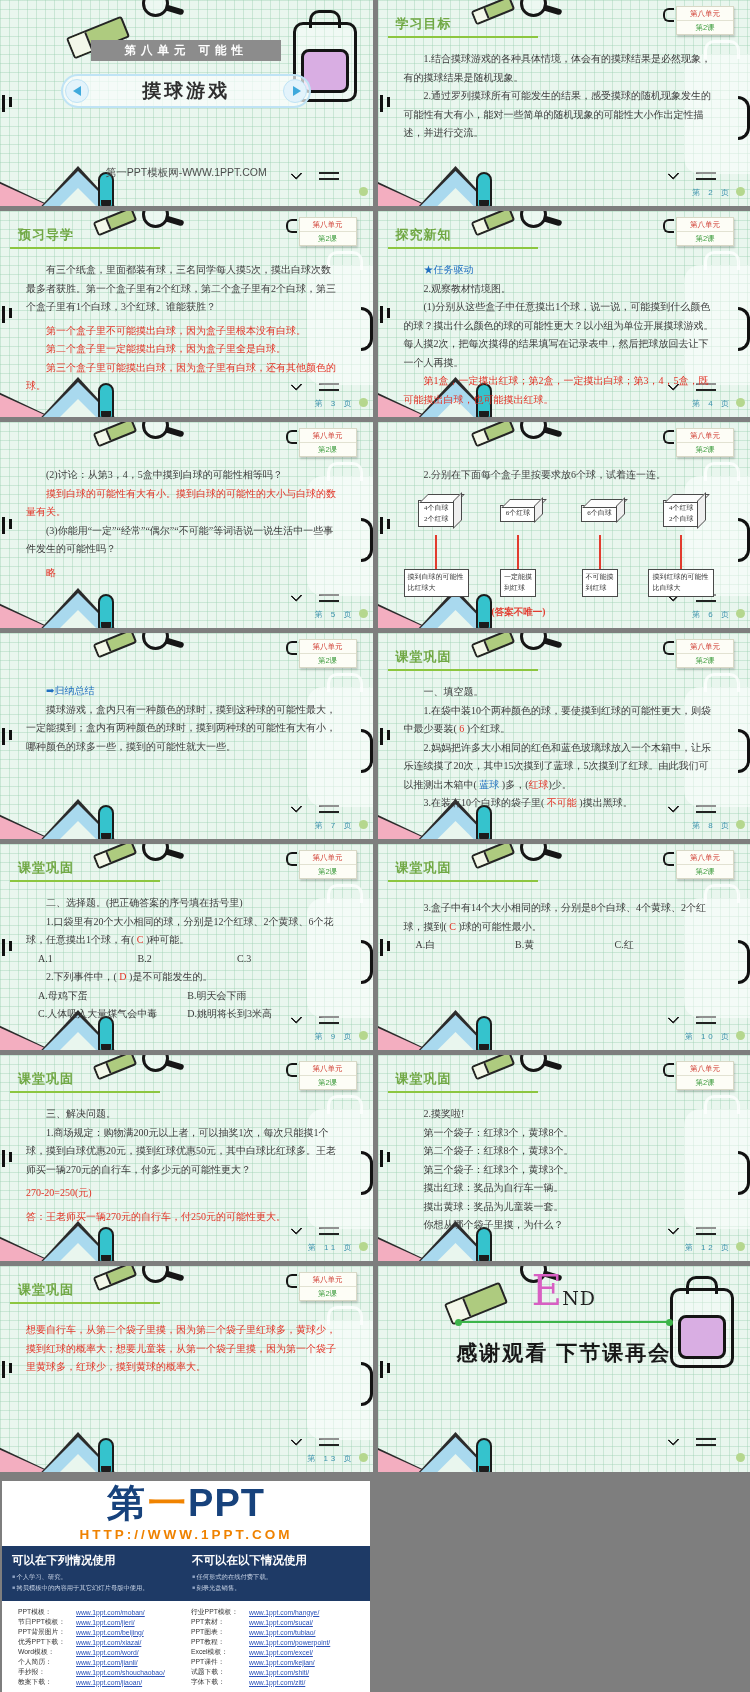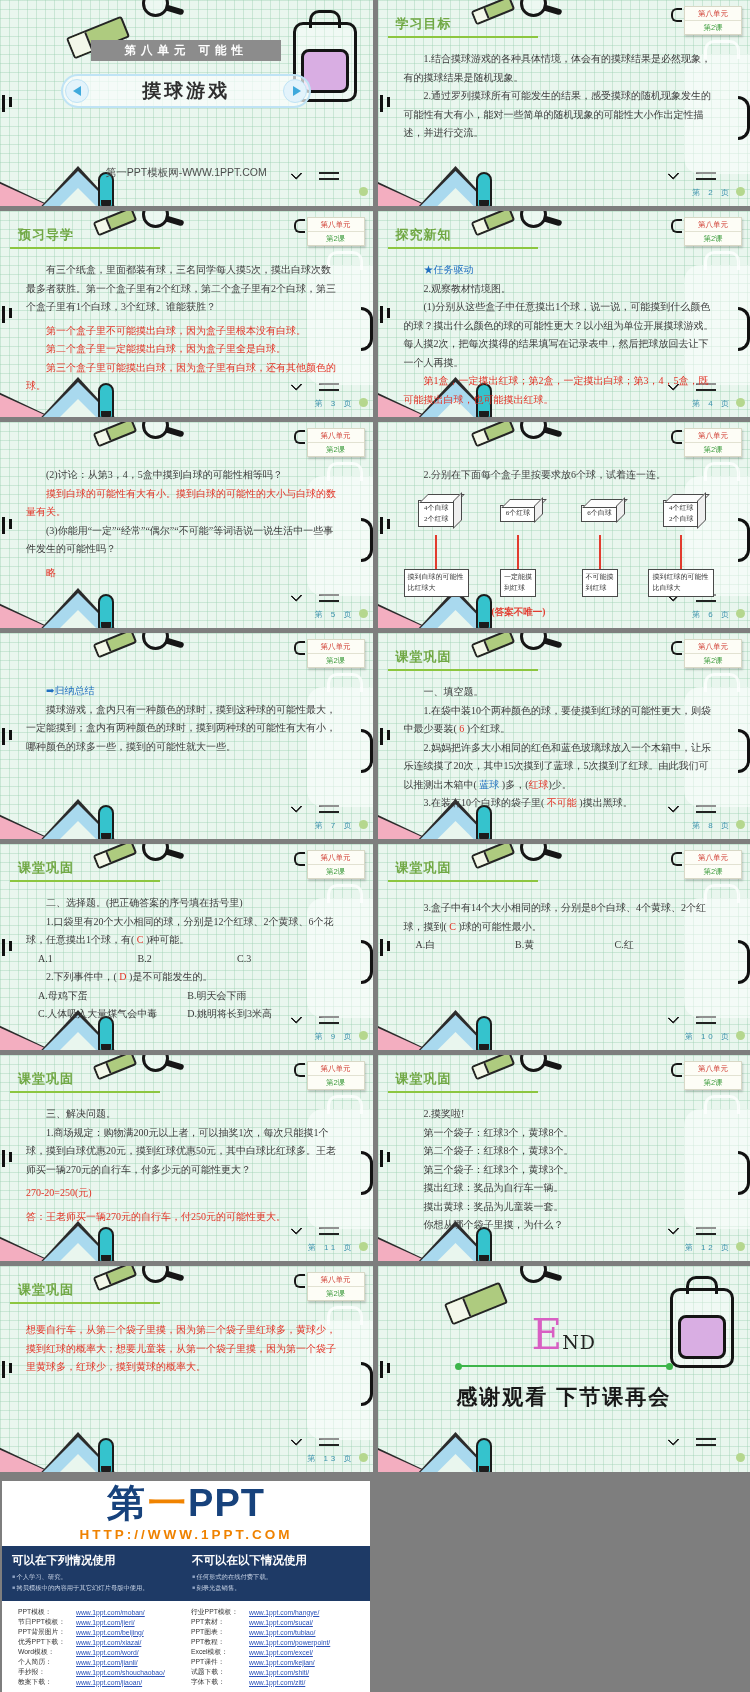--- a/index.html
+++ b/index.html
@@ -29,21 +29,21 @@
   .d-tri-blue::before{content:"";position:absolute;left:4px;bottom:3px;width:80px;height:40px;background:#a9d9ee;clip-path:polygon(50% 0,100% 100%,0 100%);}
   .d-tri-blue::after{content:"";position:absolute;left:25px;bottom:7px;width:38px;height:19px;background:#e9f6ee;clip-path:polygon(50% 0,100% 100%,0 100%);}
   .d-pen{position:absolute;left:98px;bottom:-2px;width:16px;height:36px;background:#35c3cd;border:2.5px solid #1c1c1c;border-radius:8px 8px 3px 3px;}
   .d-pen::after{content:"";position:absolute;left:1px;right:1px;bottom:-1px;height:7px;background:#1c1c1c;border-radius:0 0 3px 3px;}
   .d-ticks{position:absolute;left:2px;top:46%;width:12px;height:17px;border-left:3px solid #111;}
   .d-ticks::before{content:"";position:absolute;left:4px;top:2px;width:3px;height:10px;background:#111;}
   .d-eq{position:absolute;right:34px;bottom:26px;width:20px;height:2.5px;background:#222;box-shadow:0 -6px 0 #222;}
   .d-chev{position:absolute;right:72px;bottom:28px;width:9px;height:8px;border:2.5px solid #222;border-top:none;border-right:none;transform:rotate(-46deg);border-radius:1px;}
   .d-dot{position:absolute;right:5px;bottom:10px;width:9px;height:9px;border-radius:50%;background:#b5d78e;}
   
-  .ribbon{position:absolute;top:6px;right:8px;width:58px;background:#fdfdf6;border:1px solid #d8d8c6;box-shadow:1px 2px 2px rgba(0,0,0,.18);font-size:7.5px;text-align:center;line-height:13px;z-index:3;}
+  .ribbon{position:absolute;top:6px;right:16px;width:58px;background:#fdfdf6;border:1px solid #d8d8c6;box-shadow:1px 2px 2px rgba(0,0,0,.18);font-size:7.5px;text-align:center;line-height:13px;z-index:3;}
   .ribbon::before{content:"";position:absolute;left:-14px;top:1px;width:9px;height:10px;border:2.5px solid #151515;border-right:none;border-radius:6px 0 0 6px;}
   .r-unit{color:#d03a2f;border-bottom:1px solid #e2e2d2;}
   .r-lesson{color:#3f9d3f;}
   .sec-h{position:absolute;top:15px;left:18px;font-size:13px;font-weight:700;color:#70a844;letter-spacing:1px;z-index:3;}
   .sec-h::after{content:"";position:absolute;left:-8px;bottom:-5px;width:150px;height:2.5px;background:#8cc63f;}
   .pagenum{position:absolute;right:18px;bottom:8px;font-size:8px;color:#3d93ad;letter-spacing:3px;z-index:3;}
   
   .body{position:absolute;left:26px;right:36px;top:50px;font-size:10px;line-height:18.5px;color:#3c3c3c;z-index:2;font-family:"Liberation Serif","DejaVu Serif",serif;}
   .body.noheader{top:44px;}
   .para.ind{text-indent:2em;}
@@ -66,21 +66,21 @@
   .unit-bar{margin:40px auto 0;width:190px;height:21px;background:#8c8c8c;color:#fff;font-size:11.5px;font-weight:700;letter-spacing:5px;text-align:center;line-height:21px;position:relative;z-index:2;}
   .title-box{margin:13px auto 0;width:250px;height:34px;border:2px solid #bfe3f5;border-radius:18px;background:rgba(250,253,252,.7);display:flex;align-items:center;justify-content:center;position:relative;z-index:2;}
   .arrow{position:absolute;top:50%;transform:translateY(-50%);width:24px;height:24px;border-radius:50%;background:#e3f3fb;border:1px solid #bfe3f5;}
   .arrow.left{left:2px;} .arrow.right{right:2px;}
   .arrow::after{content:"";position:absolute;top:6px;width:0;height:0;border-top:5px solid transparent;border-bottom:5px solid transparent;}
   .arrow.left::after{left:7px;border-right:8px solid #3fa9dc;}
   .arrow.right::after{left:9px;border-left:8px solid #3fa9dc;}
   .title-text{font-size:19px;font-weight:800;color:#2f2f2f;letter-spacing:3px;}
   .credit{position:absolute;left:0;right:0;bottom:26px;text-align:center;font-size:10.5px;font-weight:400;color:#4d4d4d;z-index:2;}
   
-  .end-word{margin-top:44px;text-align:center;position:relative;z-index:2;}
+  .end-word{text-align:center;position:relative;z-index:2;}
   .end-big{font-family:"DejaVu Serif","Liberation Serif",serif;font-size:42px;color:#d85fc3;}
   .end-small{font-family:"DejaVu Serif","Liberation Serif",serif;font-size:19px;color:#222;letter-spacing:1px;}
   .end-line{margin:6px auto 0;width:210px;height:2px;background:#3cb54a;position:relative;z-index:2;}
   .end-line::before,.end-line::after{content:"";position:absolute;top:-2.5px;width:7px;height:7px;border-radius:50%;background:#3cb54a;}
   .end-line::before{left:-4px;} .end-line::after{right:-4px;}
   .farewell{margin-top:16px;text-align:center;font-size:21px;font-weight:800;color:#181818;letter-spacing:2px;position:relative;z-index:2;}
   
   .site-footer{height:220px;background:#7e7e7e;position:relative;}
   .footer-box{position:absolute;left:2px;top:9px;width:368px;bottom:0;background:#fff;display:flex;flex-direction:column;}
   .logo-area{height:76px;display:flex;flex-direction:column;align-items:center;justify-content:center;}

